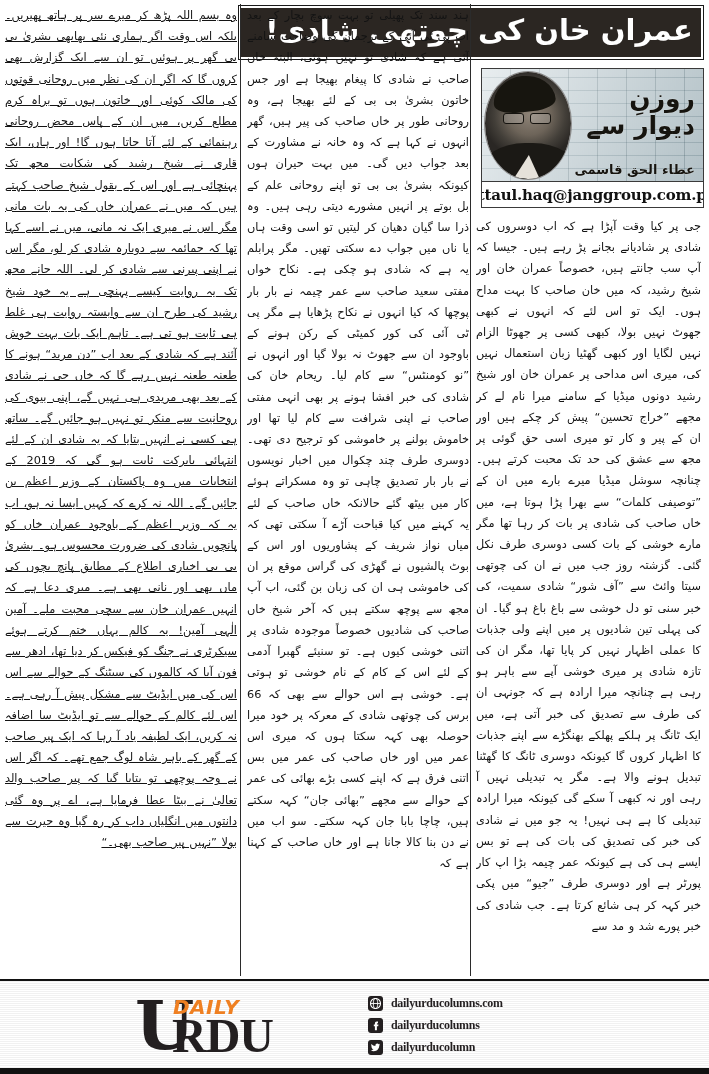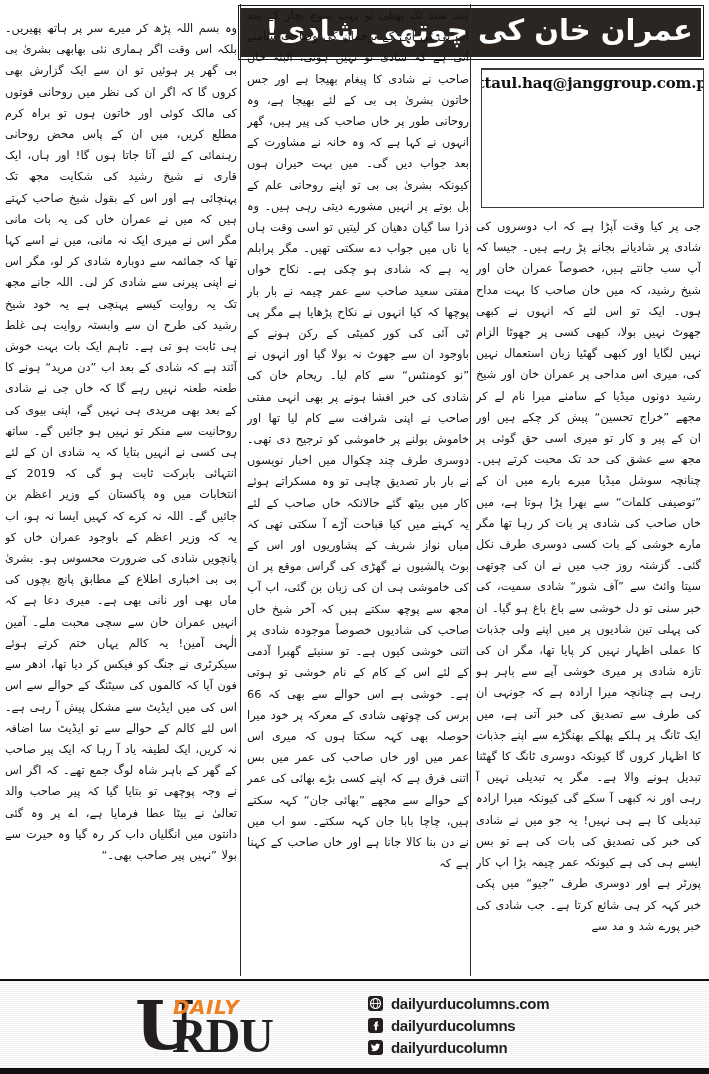--- a/index.html
+++ b/index.html
@@ -229,23 +229,24 @@
     border-right: none;
   }
   #col-mid {
     right: 240px;
     top: 5px;
     width: 222px;
     height: 971px;
   }
   #col-left {
     right: 472px;
-    top: 18px;
+    top: 5px;
     width: 232px;
     height: 971px;
+    text-decoration: underline;
   }
 
   .vrule {
     position: absolute;
     top: 4px;
     width: 0;
     height: 972px;
     border-left: 1px solid #2b2b2b;
   }
   #vrule-1 { left: 240px; }
@@ -338,22 +339,22 @@
     width: 15px;
     height: 15px;
     border-radius: 3px;
     background: #231f20;
     margin-right: 8px;
     flex: 0 0 auto;
     position: relative;
   }
   .sicon svg { position: absolute; left: 2px; top: 2px; }
   .flabel {
-    font-family: Liberation Sans, sans-serif;
-    font-size: 15px;
+    font-family: Liberation Serif, serif;
+    font-size: 12px;
     font-weight: 700;
     color: #231f20;
     letter-spacing: -0.3px;
   }
   .footer-bottom-bar {
     position: absolute;
     left: 0;
     top: 1068px;
     width: 709px;
     height: 6px;
@@ -367,20 +368,35 @@
 
   <div class="article">
 
     <div class="headline-box">
       <div class="headline-inner">
         <div class="headline-text">عمران خان کی چوتھی شادی!</div>
       </div>
     </div>
 
     <div class="masthead">
+      <div class="masthead-body">
+        <div class="brick-shade"></div>
+
+        <div class="author-photo">
+          <div class="face"></div>
+          <div class="hair"></div>
+          <div class="glasses"></div>
+          <div class="suit"></div>
+          <div class="collar"></div>
+        </div>
+
+        <div class="masthead-title">روزنِ دیوار سے</div>
+
+        <div class="masthead-author">عطاء الحق قاسمی</div>
+      </div>
 
       <div class="masthead-email">attaul.haq@janggroup.com.pk</div>
     </div>
 
     <div class="vrule" id="vrule-1"></div>
     <div class="vrule" id="vrule-2"></div>
 
     <div class="col" id="col-right">
       <p>جی پر کیا وقت آپڑا ہے کہ اب دوسروں کی شادی پر شادیانے بجانے پڑ رہے ہیں۔ جیسا کہ آپ سب جانتے ہیں، خصوصاً عمران خان اور شیخ رشید، کہ میں خان صاحب کا بہت مداح ہوں۔ ایک تو اس لئے کہ انہوں نے کبھی جھوٹ نہیں بولا، کبھی کسی پر جھوٹا الزام نہیں لگایا اور کبھی گھٹیا زبان استعمال نہیں کی، میری اس مداحی پر عمران خان اور شیخ رشید دونوں میڈیا کے سامنے میرا نام لے کر مجھے ”خراج تحسین“ پیش کر چکے ہیں اور ان کے پیر و کار تو میری اسی حق گوئی پر مجھ سے عشق کی حد تک محبت کرتے ہیں۔ چنانچہ سوشل میڈیا میرے بارے میں ان کے ”توصیفی کلمات“ سے بھرا پڑا ہوتا ہے، میں خاں صاحب کی شادی پر بات کر رہا تھا مگر مارے خوشی کے بات کسی دوسری طرف نکل گئی۔ گزشتہ روز جب میں نے ان کی چوتھی سیتا وائٹ سے ”آف شور“ شادی سمیت، کی خبر سنی تو دل خوشی سے باغ باغ ہو گیا۔ ان کی پہلی تین شادیوں پر میں اپنے ولی جذبات کا عملی اظہار نہیں کر پایا تھا، مگر ان کی تازہ شادی پر میری خوشی آپے سے باہر ہو رہی ہے چنانچہ میرا ارادہ ہے کہ جونہی ان کی طرف سے تصدیق کی خبر آتی ہے، میں ایک ٹانگ پر ہلکے پھلکے بھنگڑے سے اپنے جذبات کا اظہار کروں گا کیونکہ دوسری ٹانگ کا گھٹنا تبدیل ہونے والا ہے۔ مگر یہ تبدیلی نہیں آ رہی اور نہ کبھی آ سکے گی کیونکہ میرا ارادہ تبدیلی کا ہے ہی نہیں! یہ جو میں نے شادی کی خبر کی تصدیق کی بات کی ہے تو بس ایسے ہی کی ہے کیونکہ عمر چیمہ بڑا اپ کار پورٹر ہے اور دوسری طرف ”جیو“ میں پکی خبر کہہ کر ہی شائع کرتا ہے۔ جب شادی کی خبر پورے شد و مد سے</p>
     </div>

